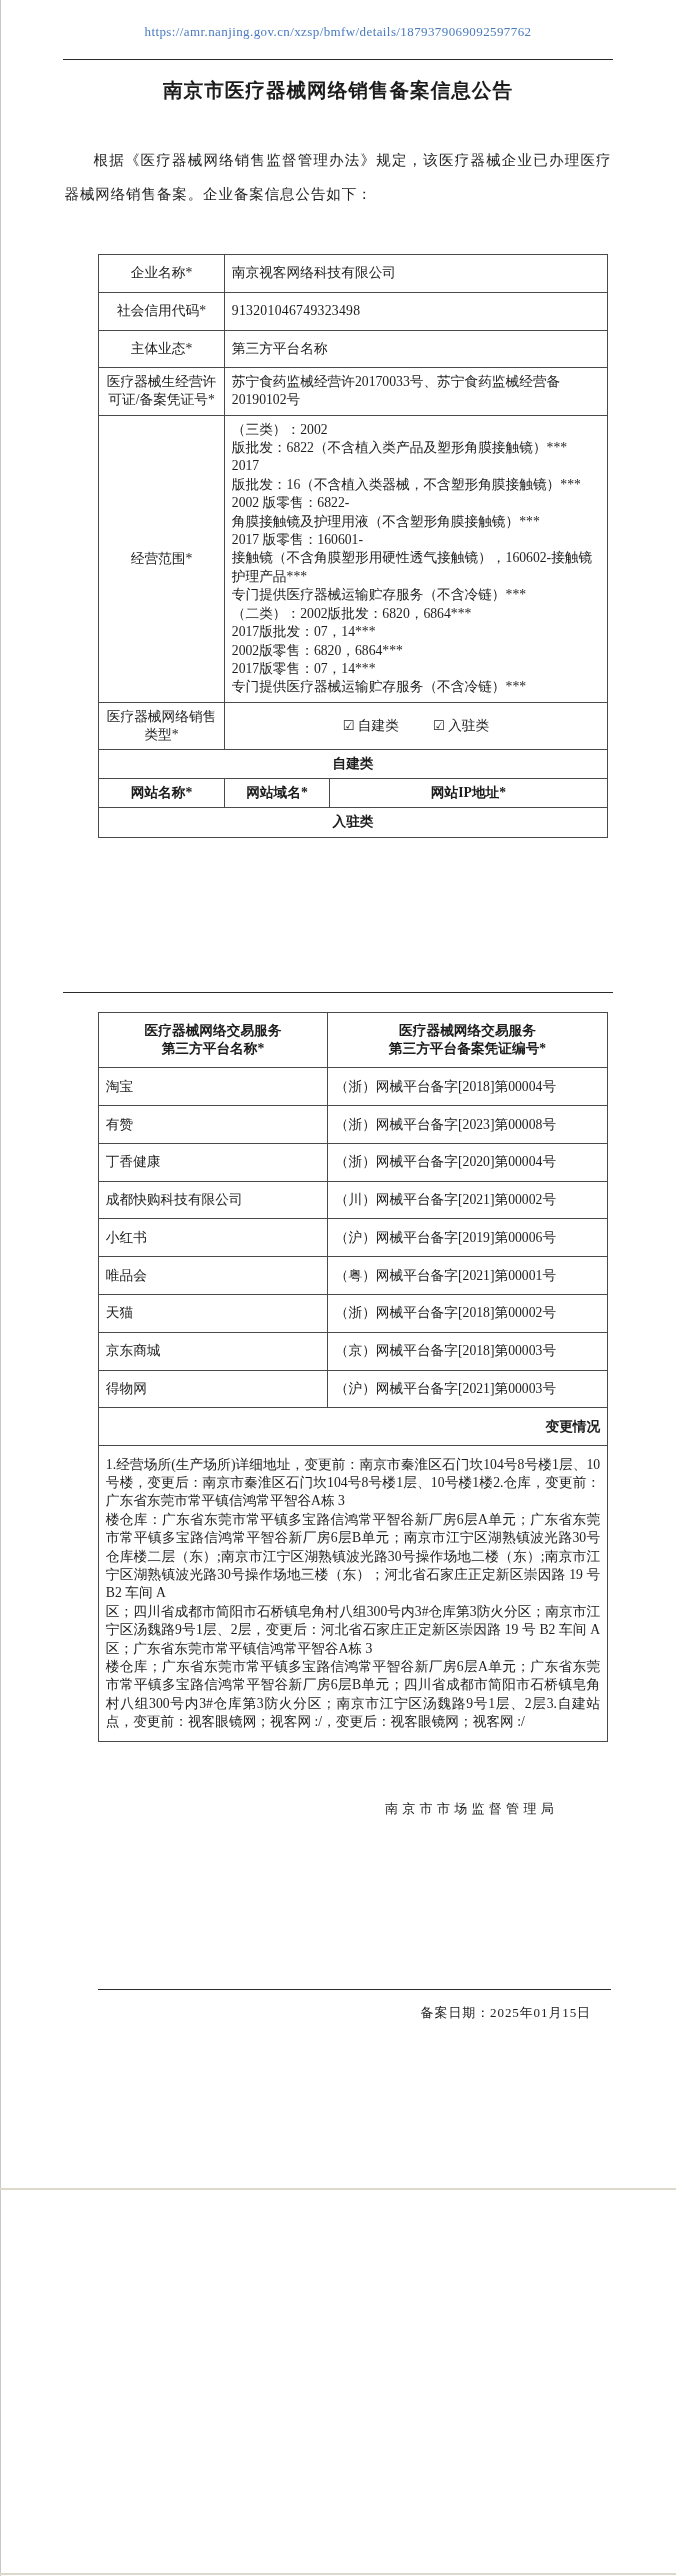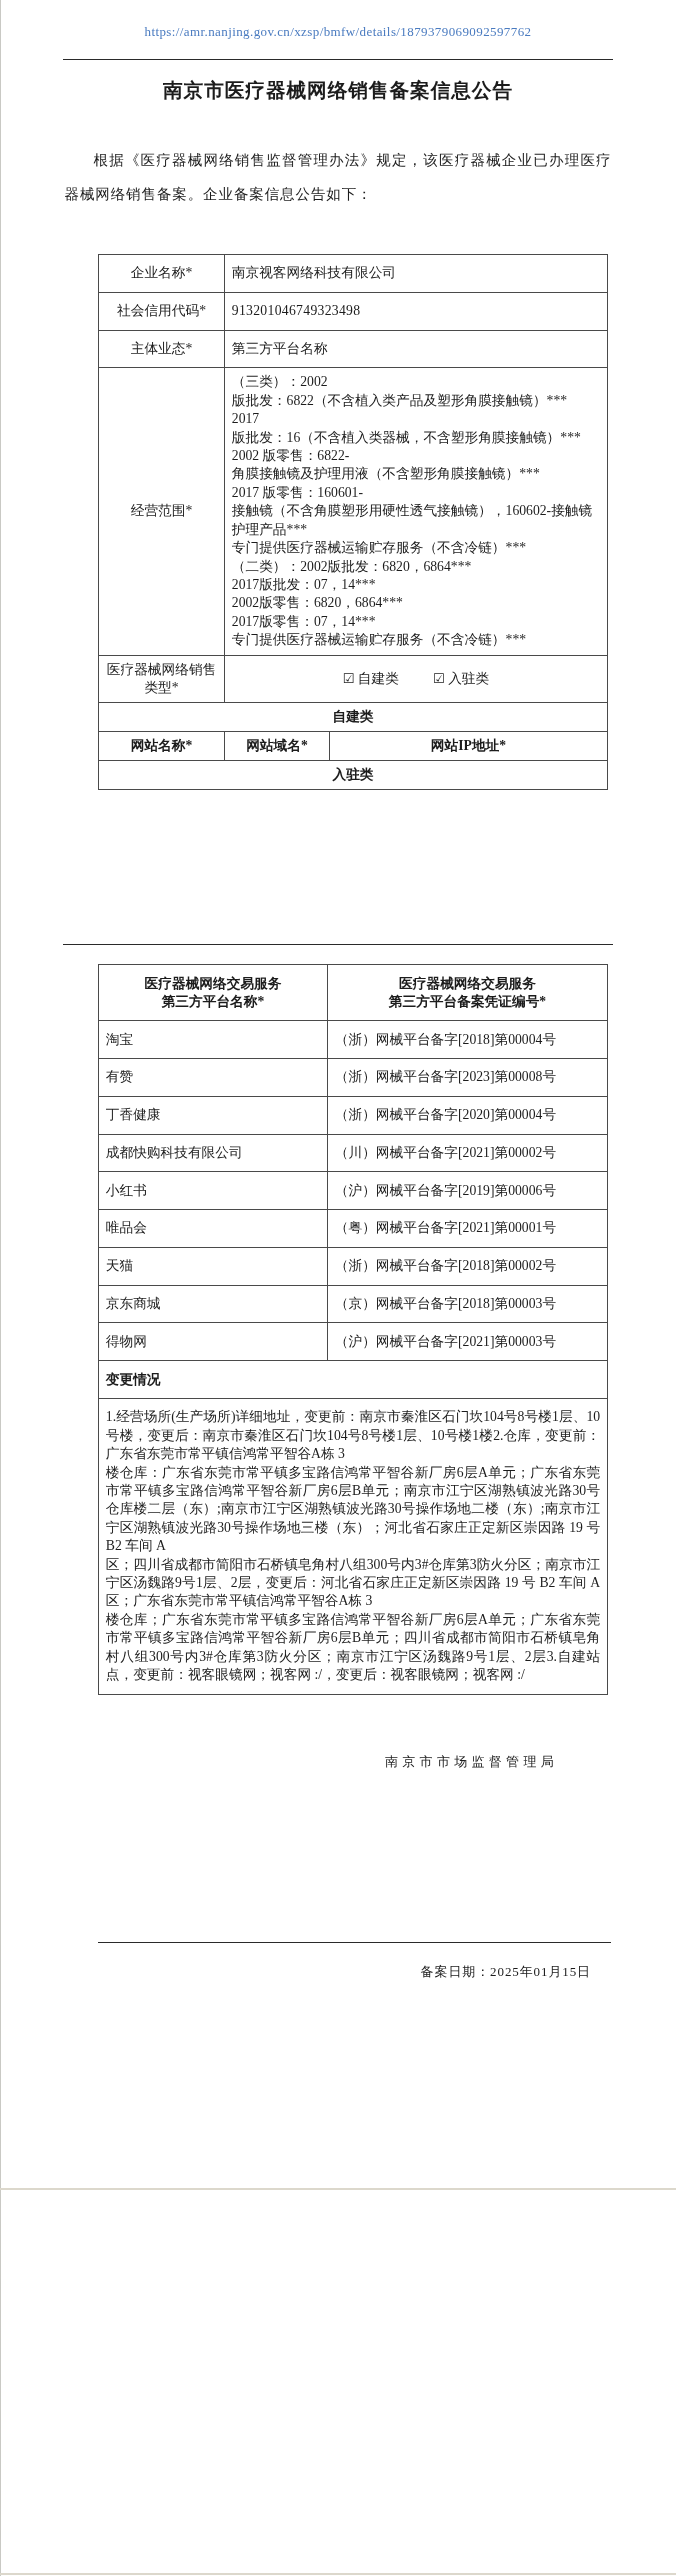--- a/index.html
+++ b/index.html
@@ -36,25 +36,25 @@
   .sec-head { text-align:center; font-weight:bold; padding-top:8.5px; padding-bottom:8.5px; }
   .sub-head { text-align:center; font-weight:bold; }
   .sales-opts { text-align:center; }
   .sales-opts .opt { display:inline-block; margin:0 15.4px; }
   .chk { font-family:"DejaVu Sans",sans-serif; font-size:13px; margin-right:3.4px; }
   .mono-ish { letter-spacing:0.3px; }
 
   .tbl-platform { margin-top:19px; }
   .tbl-platform td { padding-top:9.4px; padding-bottom:9.4px; }
   .plat-head { font-weight:bold; text-align:center; white-space:pre-line; line-height:18px; padding-top:5.1px; padding-bottom:5.1px; }
-  .change-title { text-align:left; font-weight:bold; padding-top:8.5px; padding-bottom:8.5px; }
+  .change-title { text-align:right; font-weight:bold; padding-top:8.5px; padding-bottom:8.5px; }
   .change-text { white-space:pre-line; line-height:18.4px; text-align:justify; padding:6.8px 8.5px; }
 
   .issuer { margin-top:58px; text-align:right; padding-right:118px; font-size:13px; letter-spacing:4.3px; }
-  .filing-date { margin-top:20px; text-align:right; padding-right:85px; font-size:13px; letter-spacing:0.9px; }
+  .filing-date { margin-top:14px; text-align:right; padding-right:85px; font-size:13px; letter-spacing:0.9px; }
 </style>
 </head>
 <body>
 
 <div class="edge-left"></div>
 <div class="page-edge-1"></div>
 <div class="page-edge-2"></div>
 
 <div class="url-line">
   <a href="#">https://amr.nanjing.gov.cn/xzsp/bmfw/details/1879379069092597762</a>
@@ -77,20 +77,24 @@
     <td class="lbl">企业名称*</td>
     <td class="val" colspan="2">南京视客网络科技有限公司</td>
   </tr>
   <tr class="row-pad">
     <td class="lbl">社会信用代码*</td>
     <td class="val mono-ish" colspan="2">913201046749323498</td>
   </tr>
   <tr class="row-pad">
     <td class="lbl">主体业态*</td>
     <td class="val" colspan="2">第三方平台名称</td>
+  </tr>
+  <tr>
+    <td class="lbl">医疗器械生经营许可证/备案凭证号*</td>
+    <td class="val" colspan="2" style="line-height:18px">苏宁食药监械经营许20170033号、苏宁食药监械经营备20190102号</td>
   </tr>
   <tr>
     <td class="lbl">经营范围*</td>
     <td class="val pre" colspan="2">（三类）：2002
 版批发：6822（不含植入类产品及塑形角膜接触镜）***
 2017
 版批发：16（不含植入类器械，不含塑形角膜接触镜）***
 2002 版零售：6822-
 角膜接触镜及护理用液（不含塑形角膜接触镜）***
 2017 版零售：160601-

